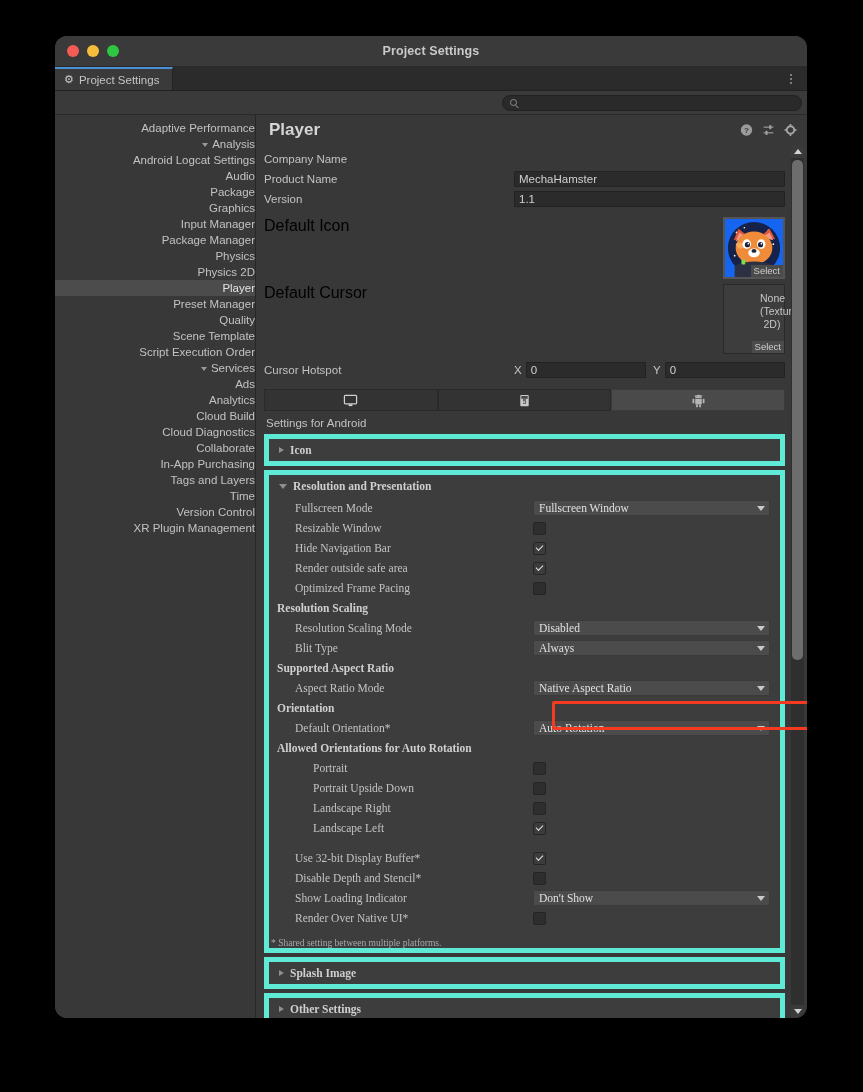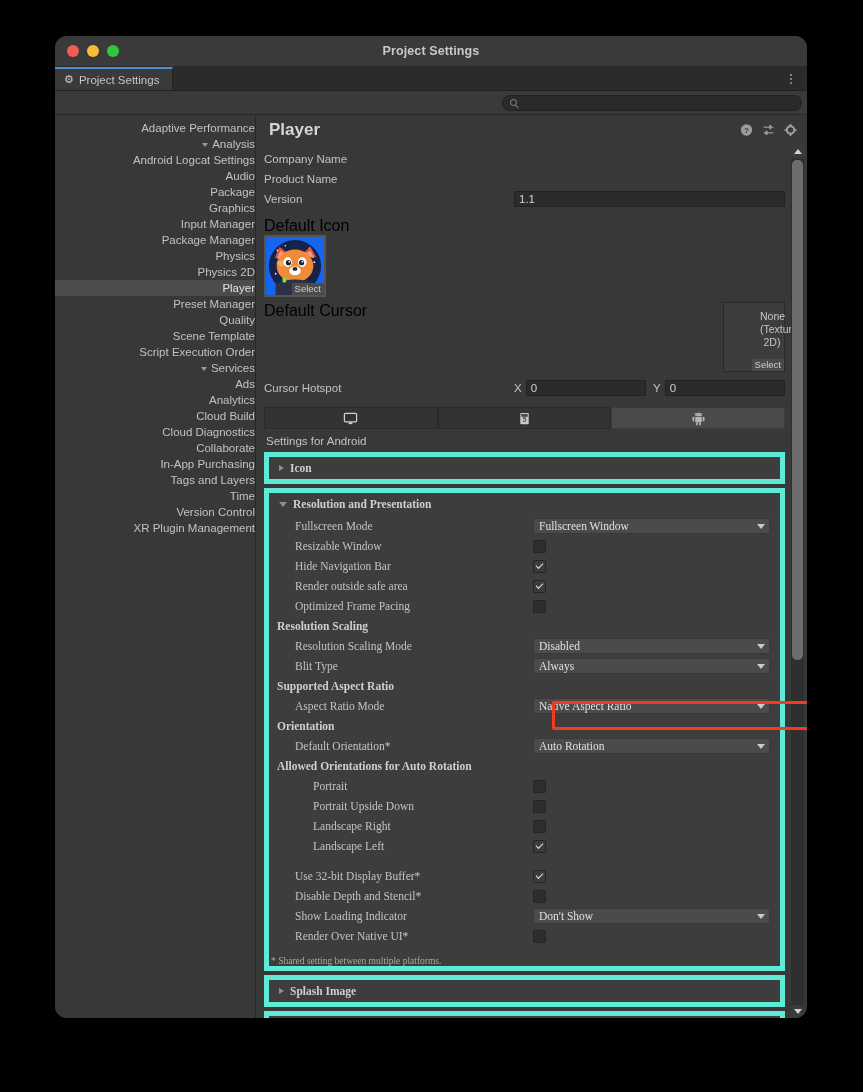--- a/index.html
+++ b/index.html
@@ -438,27 +438,28 @@
       </div>
 
       <div id="scrollarea">
         <div id="content">
 
           <div class="row">
             <span class="lbl">Company Name</span>
           </div>
           <div class="row">
             <span class="lbl">Product Name</span>
+            <span class="field">MechaHamster</span>
           </div>
           <div class="row">
             <span class="lbl">Version</span>
             <span class="field">1.1</span>
           </div>
 
-          <div class="obj-row" style="margin-top:8px;flex-direction:column;">
+          <div class="obj-row" style="margin-top:8px;">
             <span class="lbl">Default Icon</span>
             <div style="flex:1;"></div>
             <div class="obj-pick icon-pick">
               <svg class="hamster" viewBox="0 0 60 60">
                 <rect width="60" height="60" fill="#1565f0"></rect>
                 <circle cx="30" cy="30" r="27" fill="#16224a"></circle>
                 <g fill="#ffffff">
                   <circle cx="12" cy="14" r="1"></circle>
                     <circle cx="45" cy="12" r="1.1"></circle>
                   <circle cx="50" cy="26" r="0.9"></circle>

